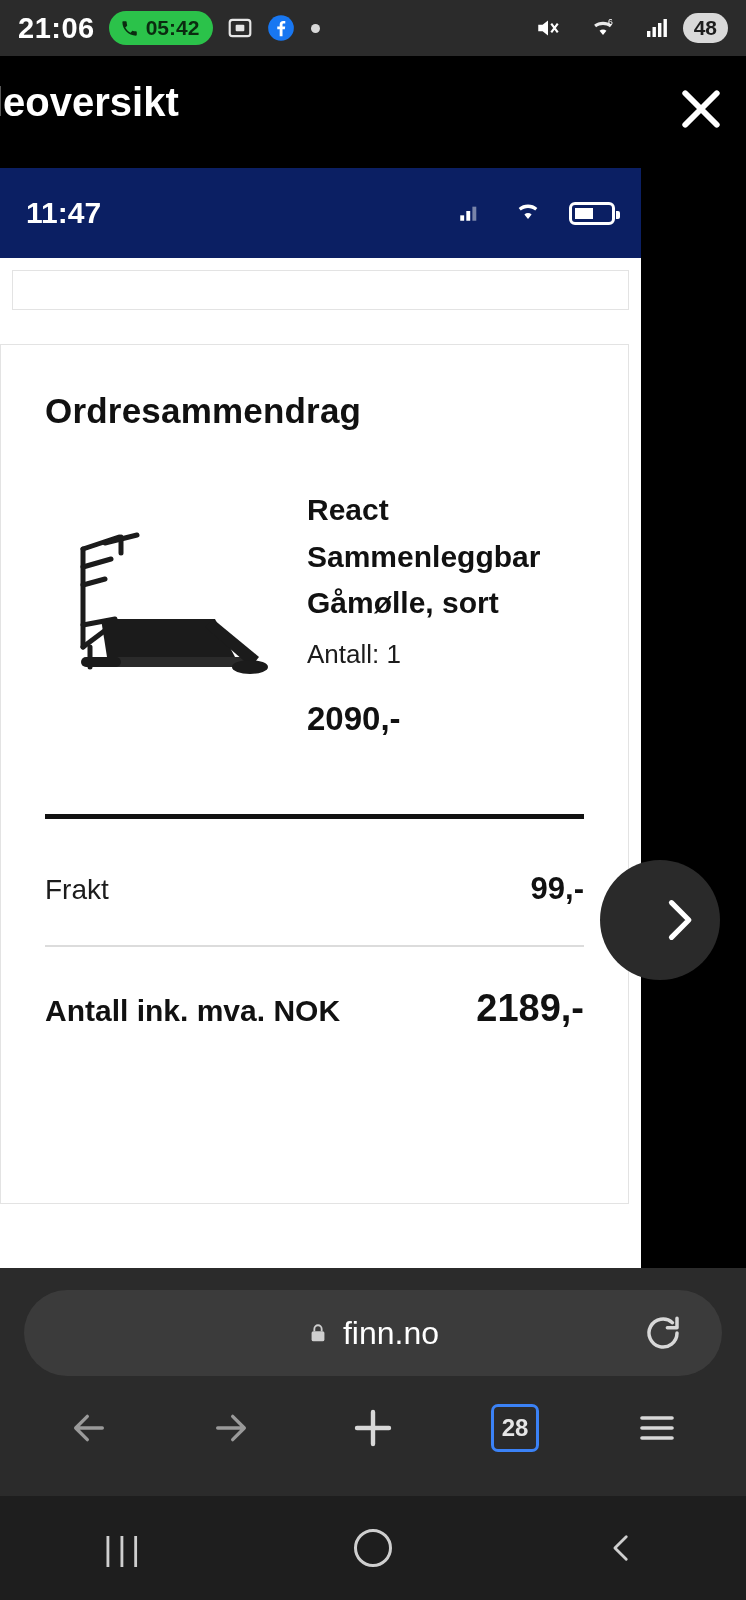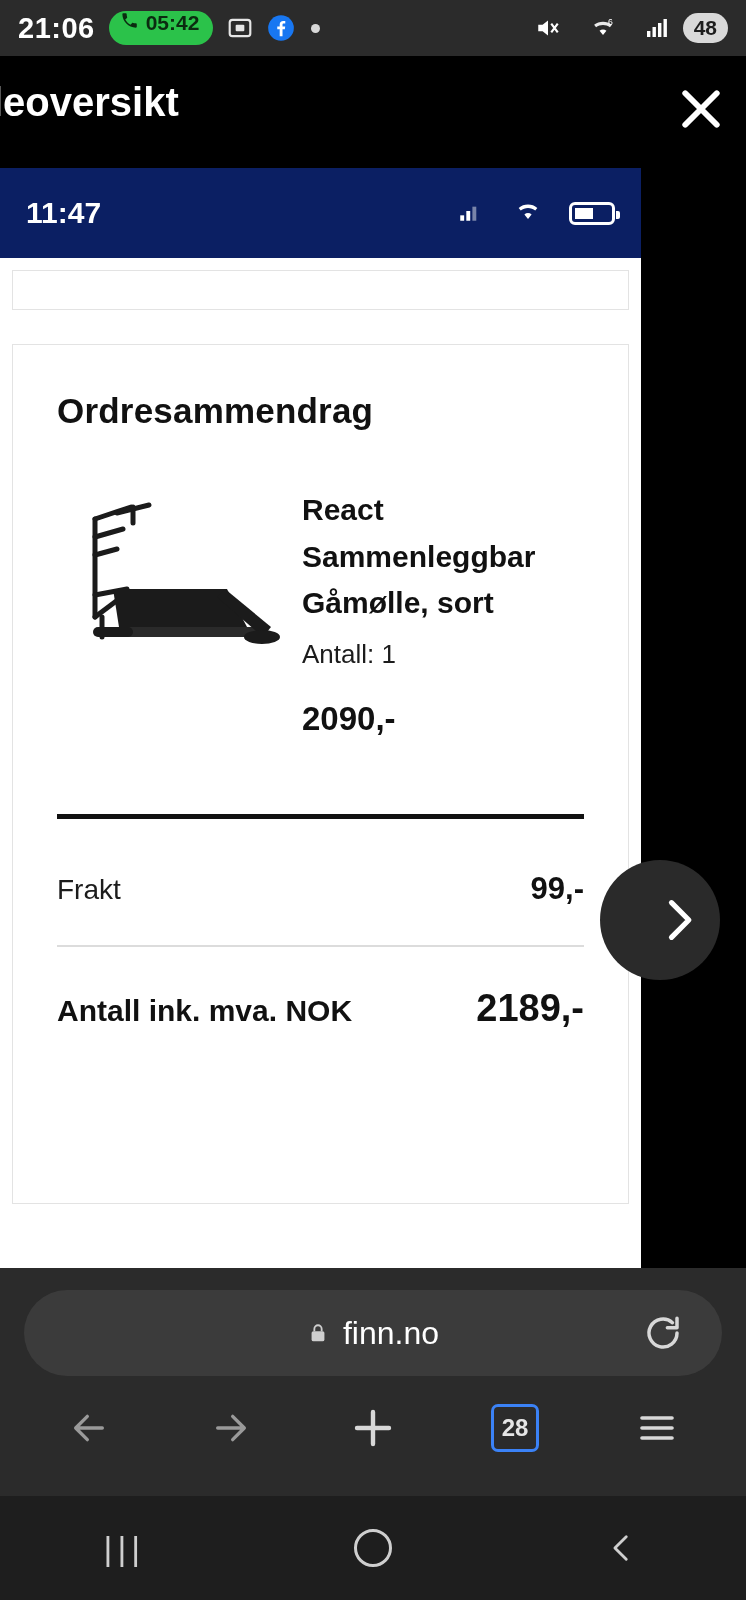--- a/index.html
+++ b/index.html
@@ -28,21 +28,21 @@
     padding: 0 18px;
     color: #ffffff;
   }
   .sb-clock {
     font-size: 29px;
     font-weight: bold;
     letter-spacing: .5px;
   }
   .call-pill {
     display: flex;
-    align-items: flex-start;
+    align-items: center;
     gap: 7px;
     background: #2bc24a;
     color: #0b2b10;
     border-radius: 18px;
     height: 34px;
     padding: 0 14px 0 11px;
     margin-left: 14px;
     font-size: 21px;
     font-weight: bold;
   }
@@ -134,37 +134,37 @@
     padding: 0;
   }
   .card-top-sliver {
     margin: 12px 12px 0 12px;
     height: 40px;
     background: #fff;
     border: 1px solid #e3e3e3;
     border-bottom: 1px solid #e3e3e3;
   }
   .summary-card {
-    margin: 34px 12px 0 12px;
+    margin: 34px 12px 0 0;
     background: #fff;
     border: 1px solid #e3e3e3;
     padding: 46px 44px 40px 44px;
     min-height: 860px;
   }
   .summary-title {
     font-size: 35px;
     font-weight: bold;
     color: #111;
     margin-bottom: 46px;
     letter-spacing: .2px;
   }
   .product-row {
     display: flex;
-    gap: 10px;
-    align-items: flex-start;
+    gap: 27px;
+    align-items: center;
   }
   .product-thumb {
     width: 235px;
     height: 200px;
     flex: none;
     position: relative;
   }
   .product-info { padding-top: 10px; }
   .product-name {
     font-size: 30px;

